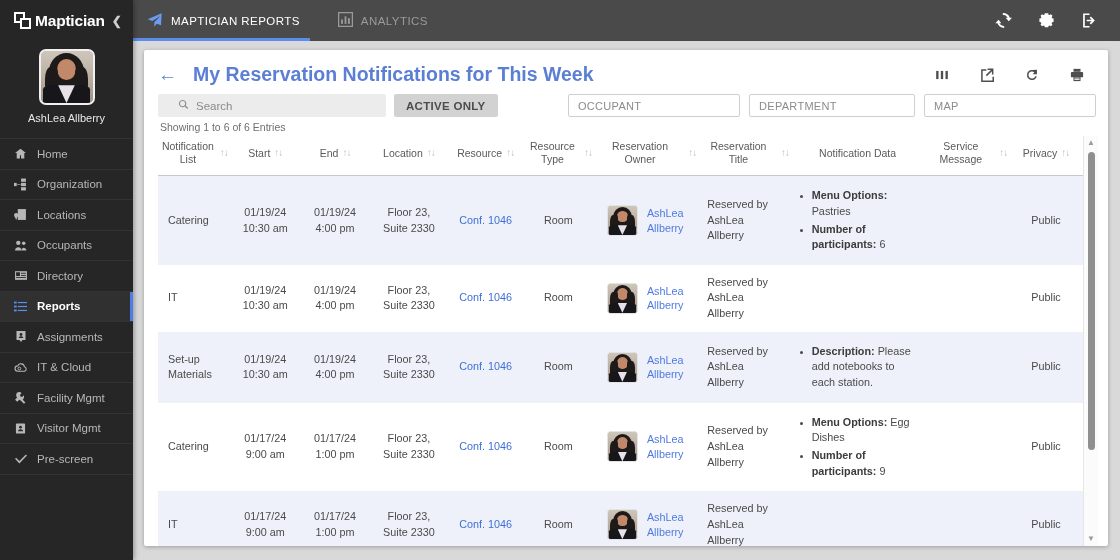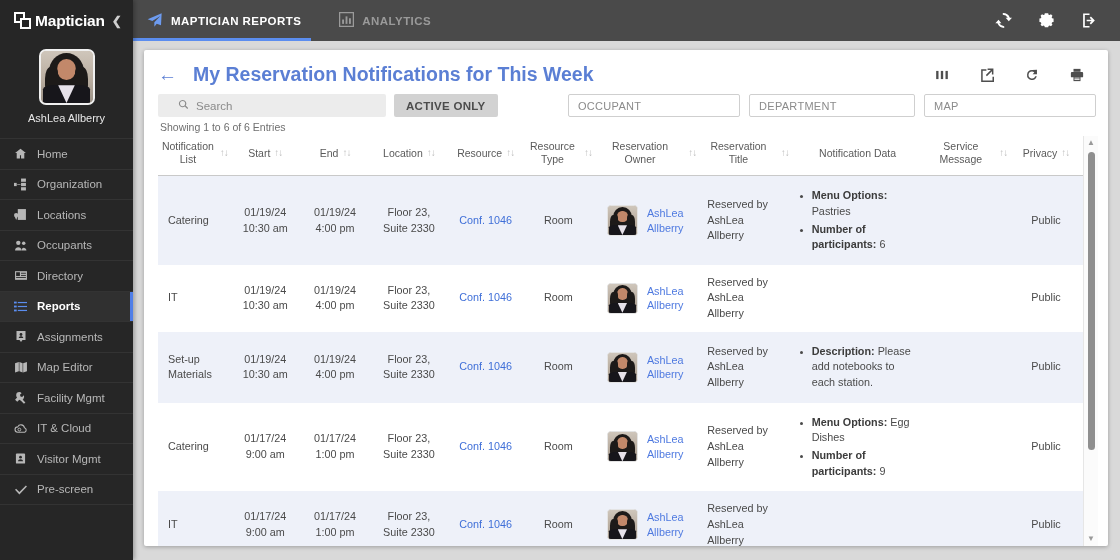--- a/index.html
+++ b/index.html
@@ -51,21 +51,21 @@
 
   
   .right { flex:1; display:flex; flex-direction:column; min-width:0; }
 
   .topbar {
     height: 41px; background:#4a4a4a; display:flex; align-items:stretch;
     padding-left: 14px; position:relative; z-index:4;
   }
   .tab {
     display:flex; align-items:center; gap:8px; padding: 0 20px 0 0; margin-right:18px;
-    color:#ffffff; font-size:11.5px; font-weight:bold; letter-spacing:.45px; cursor:pointer;
+    color:#ffffff; font-size:11.5px; font-weight:normal; letter-spacing:.45px; cursor:pointer;
     position:relative;
   }
   .tab.inactive { color:#9a9a9a; }
   .tab.inactive svg { fill:#9a9a9a; }
   .tab svg { fill:#6d9bef; }
   .tab.active::after {
     content:""; position:absolute; left:-14px; right:10px; bottom:0; height:3px; background:#5b8def;
   }
   .topbar-spacer { flex:1; }
   .topbar-actions { display:flex; align-items:center; gap:26px; padding-right:22px; }
@@ -269,44 +269,34 @@
               <path d="M3 1h18v18h-6l-3 4-3-4H3z"></path>
               <circle cx="12" cy="8" r="2.8" fill="#262626"></circle>
               <path d="M7.5 15c0-2.4 2-3.6 4.5-3.6s4.5 1.2 4.5 3.6z" fill="#262626"></path>
             </svg>
           </span>
         <span>Assignments</span>
       </div>
       <div class="nav-item">
         <span class="ico">
             <svg width="14" height="13" viewBox="0 0 24 24">
-              <path d="M1 4l7-2v17l-7 2z"></path>
-              <path d="M9 2l6 2v17l-6-2z"></path>
-              <path d="M16 4l7-2v17l-7 2z"></path>
-            </svg>
-          </span>
-        <span>Map Editor</span>
+              <path d="M6 19a5 5 0 0 1 0-10 6.5 6.5 0 0 1 12.3 1.6A4.5 4.5 0 0 1 19 19z" fill="none" stroke="#b7b7b7" stroke-width="2"></path>
+              <circle cx="9" cy="14" r="2.6" fill="none" stroke="#b7b7b7" stroke-width="1.8"></circle>
+            </svg>
+          </span>
+        <span>IT &amp; Cloud</span>
       </div>
       <div class="nav-item">
         <span class="ico">
             <svg width="13" height="13" viewBox="0 0 24 24">
               <path d="M10 2a6 6 0 0 0-6 6 6 6 0 0 0 1.6 4.1L2 16l4 4 3.8-3.8A6 6 0 0 0 18 8l-3 3-3-1-1-3 3-3a6 6 0 0 0-4-2z"></path>
               <path d="M14 14l7 7-2.6 2.6-7-7z"></path>
             </svg>
           </span>
         <span>Facility Mgmt</span>
-      </div>
-      <div class="nav-item">
-        <span class="ico">
-            <svg width="14" height="13" viewBox="0 0 24 24">
-              <path d="M6 19a5 5 0 0 1 0-10 6.5 6.5 0 0 1 12.3 1.6A4.5 4.5 0 0 1 19 19z" fill="none" stroke="#b7b7b7" stroke-width="2"></path>
-              <circle cx="9" cy="14" r="2.6" fill="none" stroke="#b7b7b7" stroke-width="1.8"></circle>
-            </svg>
-          </span>
-        <span>IT &amp; Cloud</span>
       </div>
       <div class="nav-item">
         <span class="ico">
             <svg width="11" height="13" viewBox="0 0 24 24">
               <rect x="2" y="1" width="20" height="22" rx="2"></rect>
               <circle cx="12" cy="9" r="3" fill="#262626"></circle>
               <path d="M6.5 18c0-3 2.5-4.6 5.5-4.6s5.5 1.6 5.5 4.6z" fill="#262626"></path>
             </svg>
           </span>
         <span>Visitor Mgmt</span>

